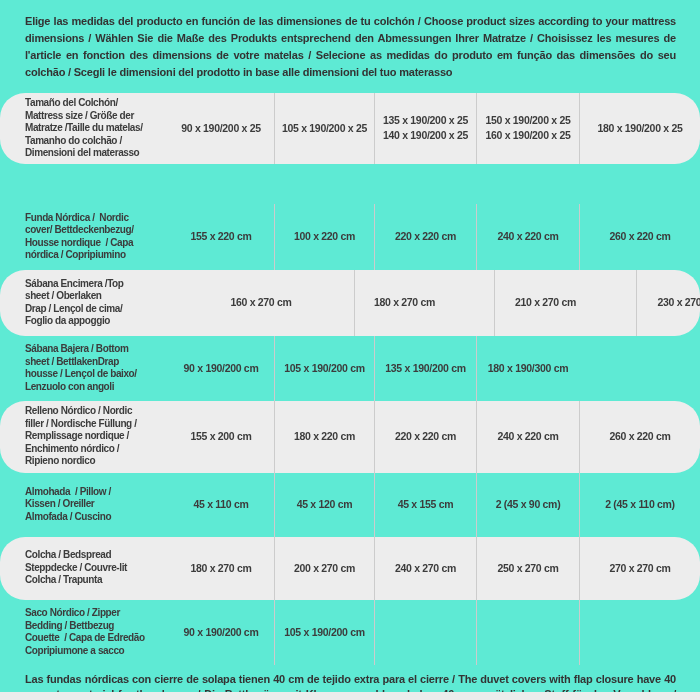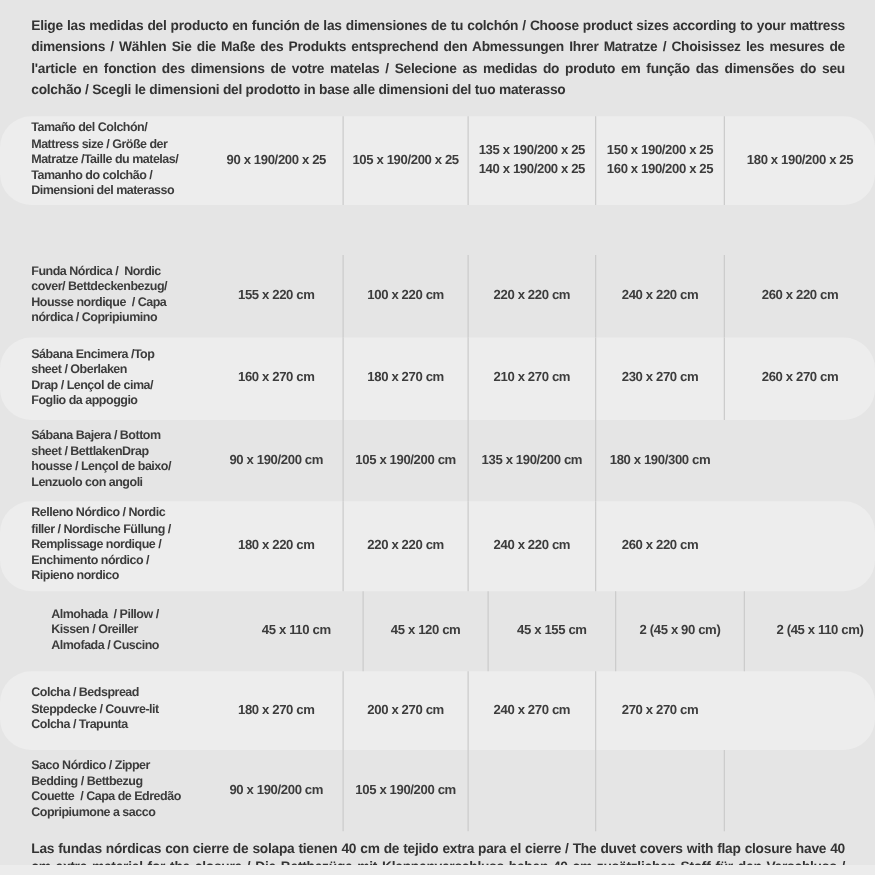--- a/index.html
+++ b/index.html
@@ -1,21 +1,21 @@
 <!DOCTYPE html>
 <html><head>
 <meta charset="utf-8">
 <style>
   * { margin: 0; padding: 0; box-sizing: border-box; }
   html, body { background: #ffffff; }
   .page {
     position: relative;
     width: 700px;
     height: 700px;
-    background: #e5e5e5;
+    background: #5eead4;
     overflow: hidden;
     font-family: "Liberation Sans", sans-serif;
     color: #3c3c3c;
     -webkit-font-smoothing: antialiased;
   }
   .intro {
     padding: 13px 24px 0 25px;
     font-size: 11px;
     font-weight: 700;
     line-height: 17px;
@@ -25,24 +25,24 @@
   }
   .size-table { margin-top: 12px; }
   .t-row {
     display: grid;
     grid-template-columns: 168px 106px 100px 102px 103px 121px;
     align-items: center;
   }
   .t-row.alt { background: #ededed; border-radius: 25px; }
   .t-row:nth-child(1) { min-height: 70px; }
   .t-row:nth-child(2) { min-height: 66px; margin-top: 40px; }
-  .t-row:nth-child(3) { min-height: 66px; }
+  .t-row:nth-child(3) { min-height: 66px; gap: 40px; }
   .t-row:nth-child(4) { min-height: 65px; }
   .t-row:nth-child(5) { min-height: 72px; }
-  .t-row:nth-child(6) { min-height: 64px; margin-left: 16px; }
+  .t-row:nth-child(6) { min-height: 64px; }
   .t-row:nth-child(7) { min-height: 63px; }
   .t-row:nth-child(8) { min-height: 65px; }
   .label-cell {
     padding: 4px 4px 4px 25px;
     font-size: 10px;
     font-weight: 700;
     line-height: 12.5px;
     letter-spacing: -0.4px;
     white-space: pre;
     align-self: center;
@@ -134,20 +134,21 @@
       <div class="data-cell">135 x 190/200 cm</div>
       <div class="data-cell">180 x 190/300 cm</div>
     </div>
 
     <div class="t-row alt">
       <div class="label-cell">Relleno Nórdico / Nordic
 filler / Nordische Füllung /
 Remplissage nordique /
 Enchimento nórdico /
 Ripieno nordico</div>
+      <div class="data-cell">155 x 200 cm</div>
       <div class="data-cell">180 x 220 cm</div>
       <div class="data-cell">220 x 220 cm</div>
       <div class="data-cell">240 x 220 cm</div>
       <div class="data-cell">260 x 220 cm</div>
     </div>
 
     <div class="t-row">
       <div class="label-cell">Almohada  / Pillow /
 Kissen / Oreiller
 Almofada / Cuscino</div>
@@ -158,20 +159,21 @@
       <div class="data-cell">2 (45 x 110 cm)</div>
     </div>
 
     <div class="t-row alt">
       <div class="label-cell">Colcha / Bedspread
 Steppdecke / Couvre-lit
 Colcha / Trapunta</div>
       <div class="data-cell">180 x 270 cm</div>
       <div class="data-cell">200 x 270 cm</div>
       <div class="data-cell">240 x 270 cm</div>
+      <div class="data-cell">250 x 270 cm</div>
       <div class="data-cell">270 x 270 cm</div>
     </div>
 
     <div class="t-row">
       <div class="label-cell">Saco Nórdico / Zipper
 Bedding / Bettbezug
 Couette  / Capa de Edredão
 Copripiumone a sacco</div>
       <div class="data-cell">90 x 190/200 cm</div>
       <div class="data-cell">105 x 190/200 cm</div>

